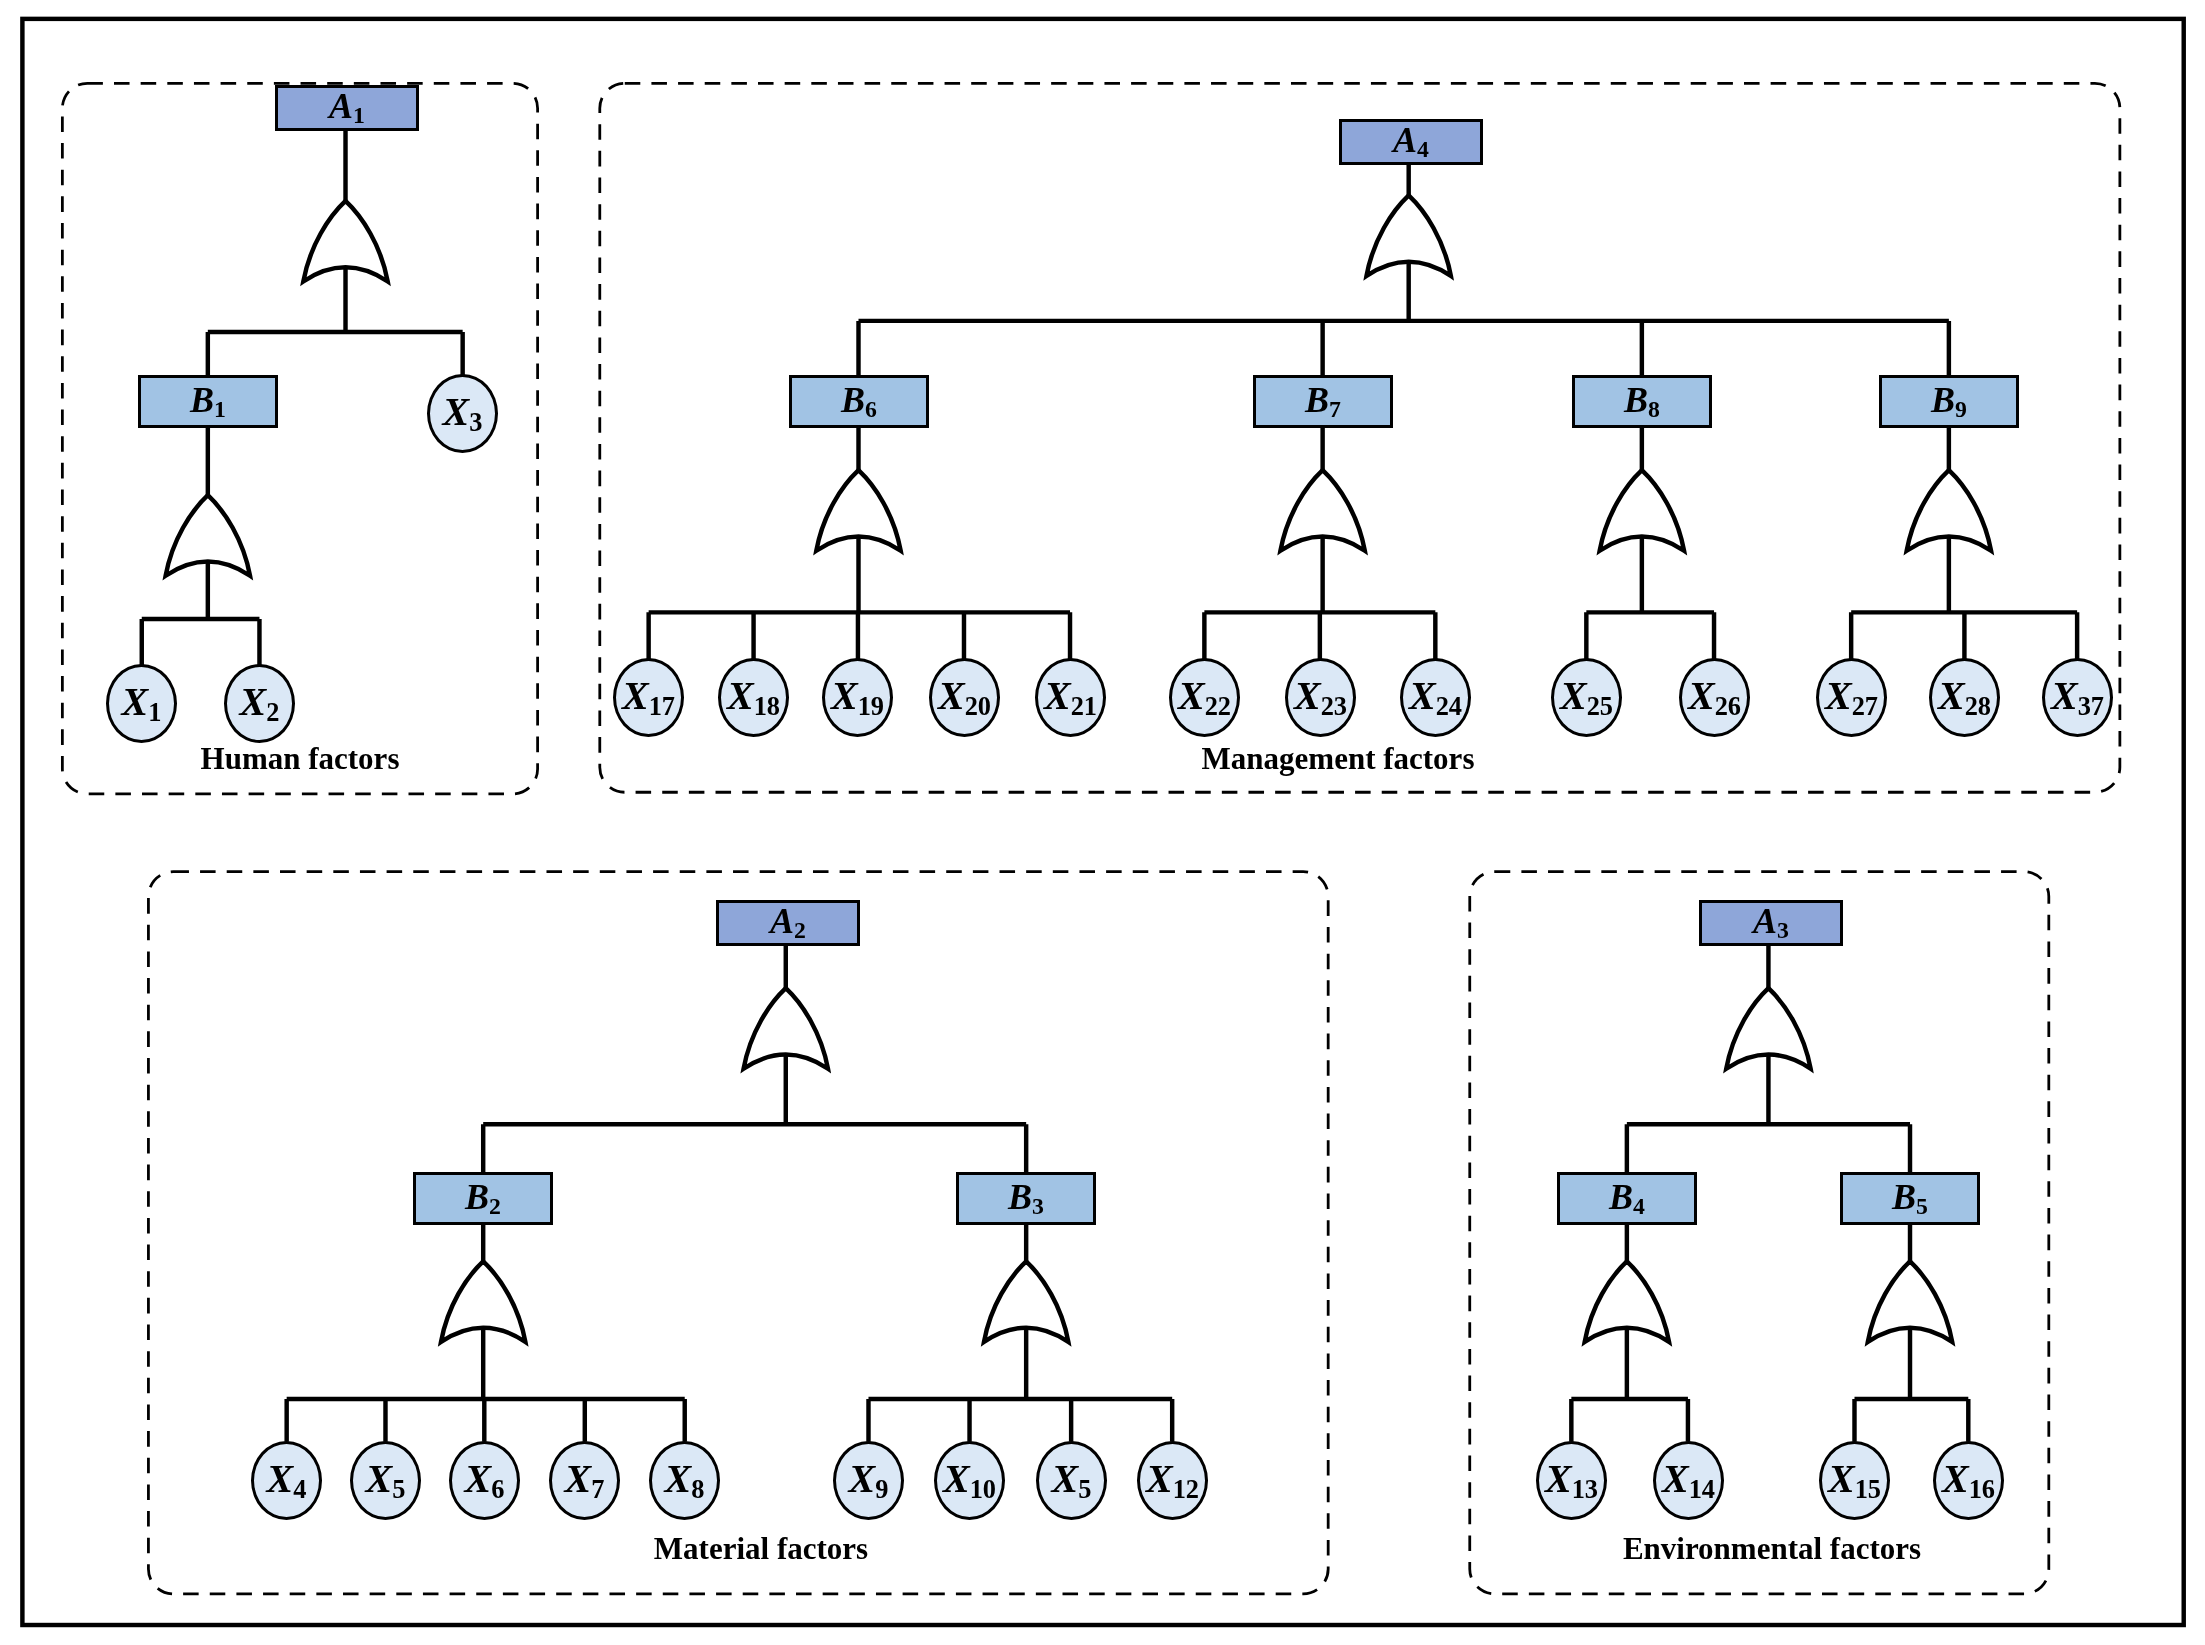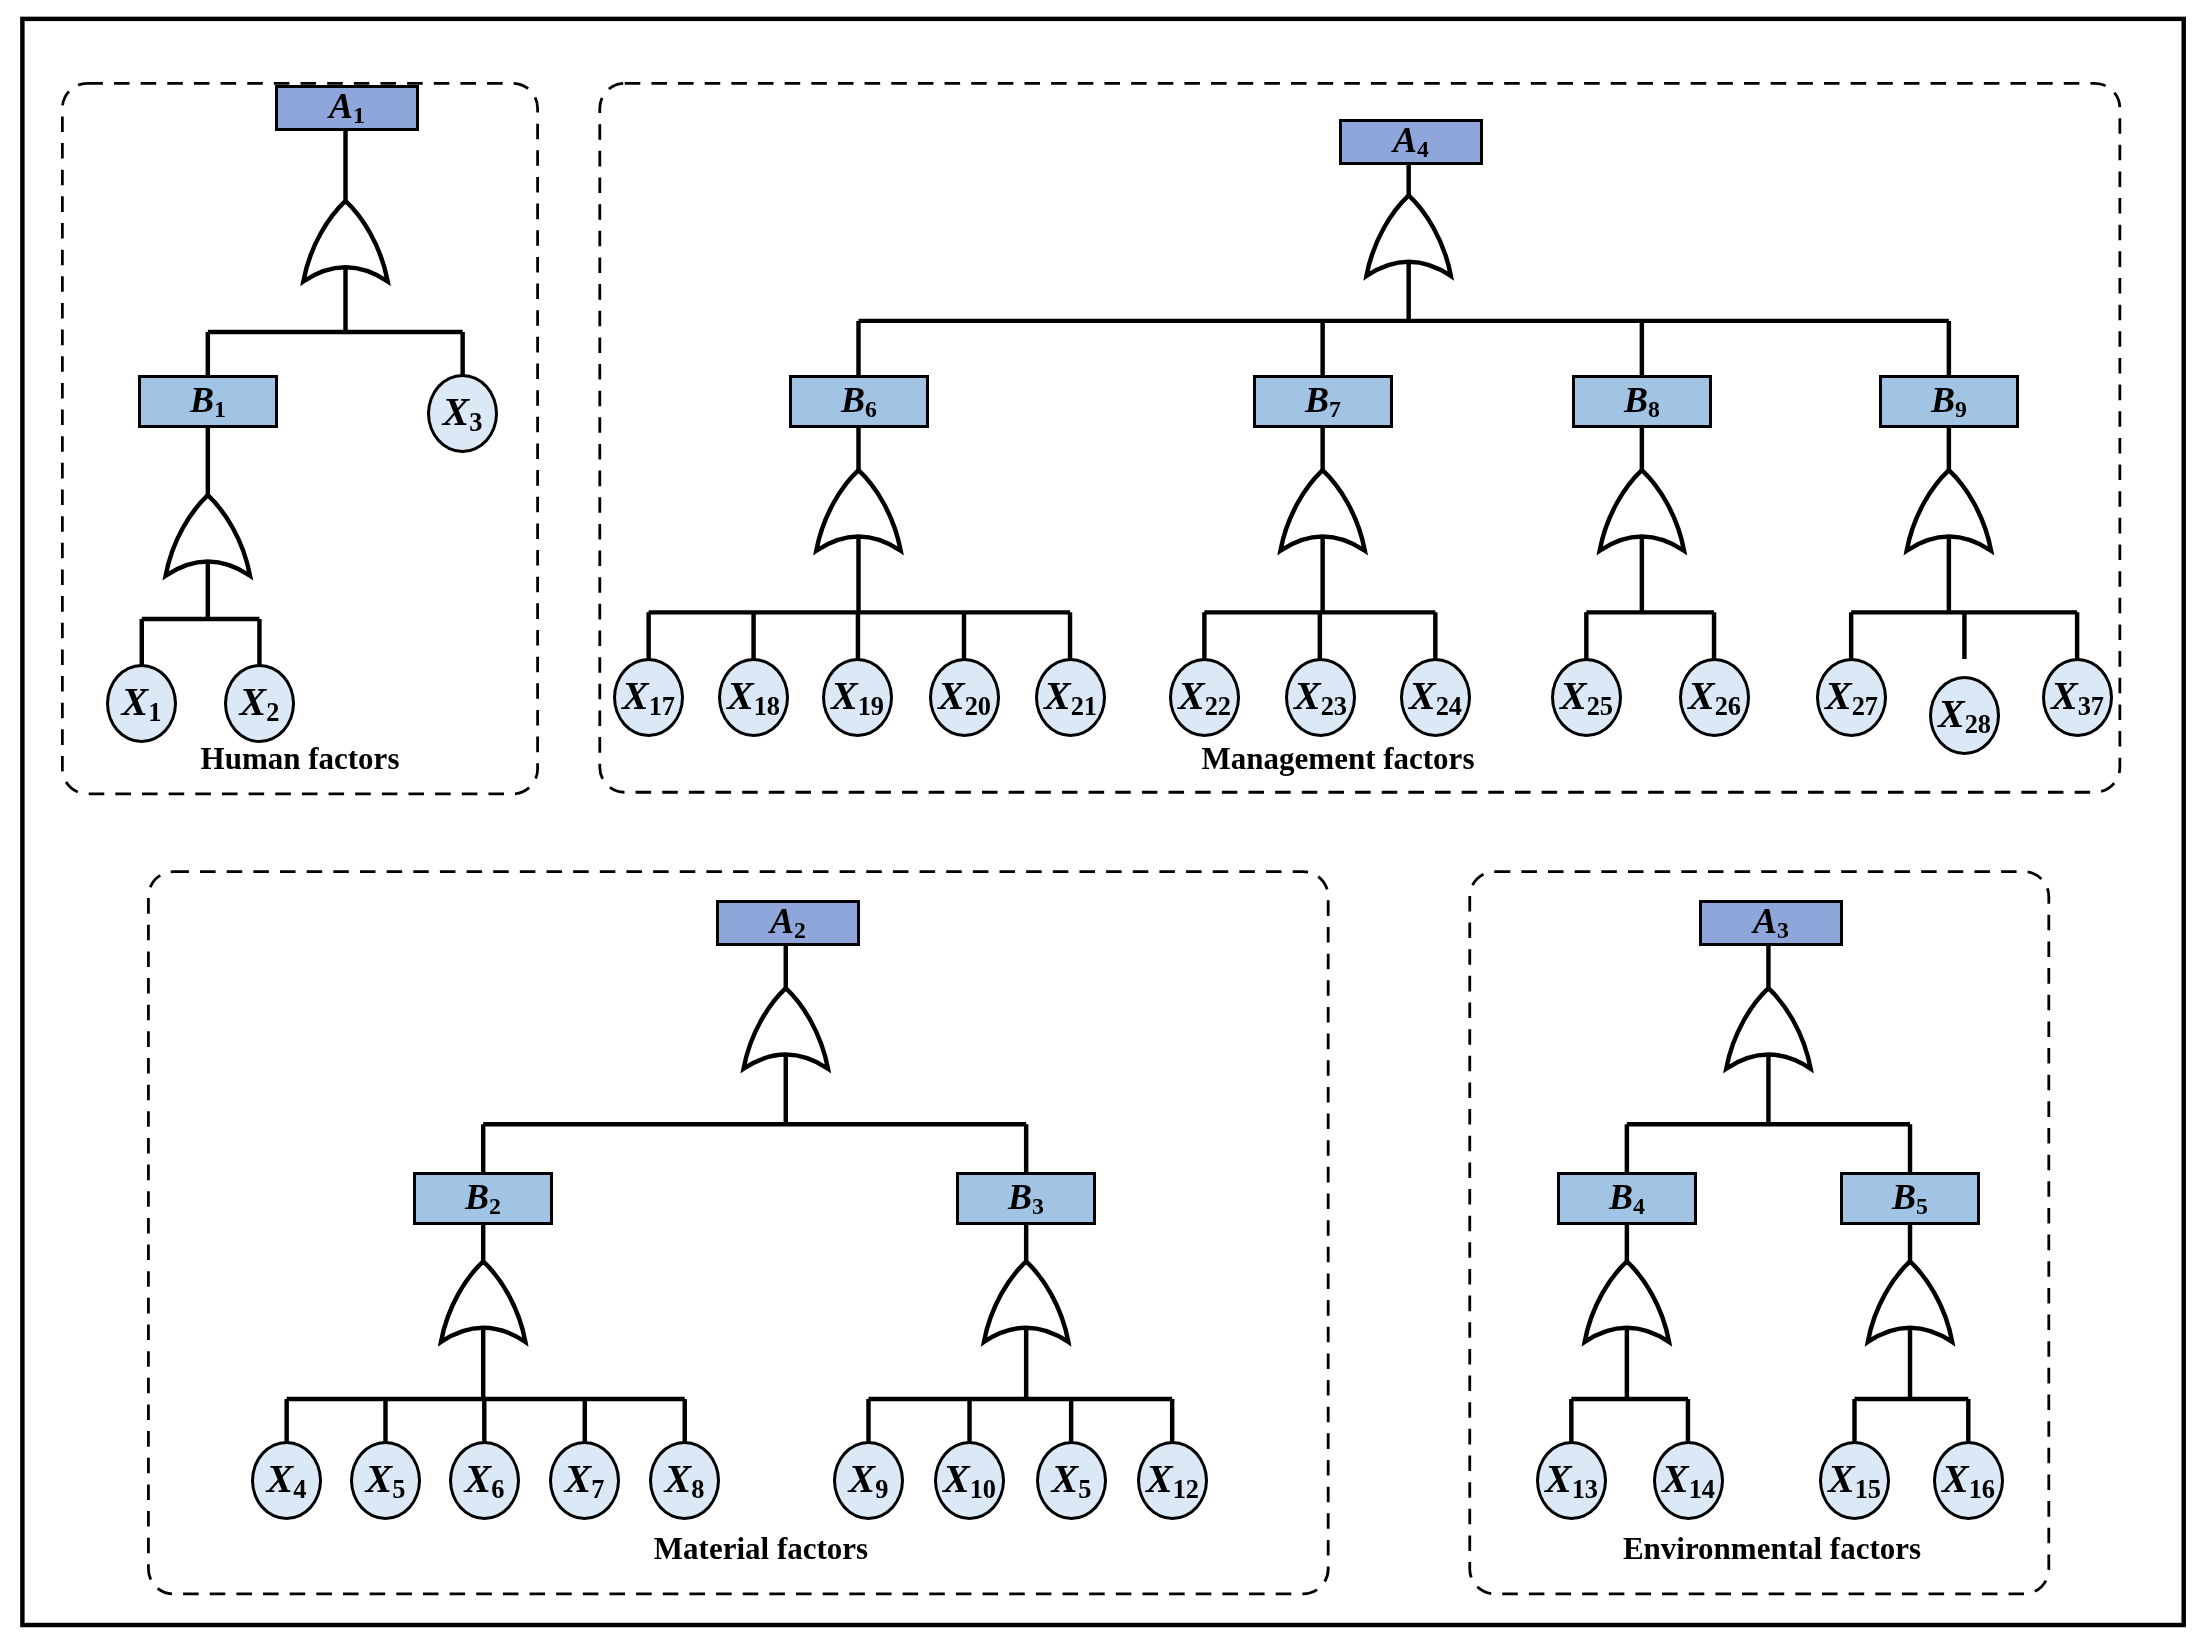--- a/index.html
+++ b/index.html
@@ -208,21 +208,21 @@
     </div>
   <div class="node xell" style="left:1551px;top:658px">
     <span class="lbl"><span>X</span><sub>25</sub></span>
     </div>
   <div class="node xell" style="left:1679px;top:658px">
     <span class="lbl"><span>X</span><sub>26</sub></span>
     </div>
   <div class="node xell" style="left:1816px;top:658px">
     <span class="lbl"><span>X</span><sub>27</sub></span>
     </div>
-  <div class="node xell" style="left:1929px;top:676px">
+  <div class="node xell" style="left:1929px;top:658px">
     <span class="lbl"><span>X</span><sub>28</sub></span>
     </div>
   <div class="node xell" style="left:2042px;top:658px">
     <span class="lbl"><span>X</span><sub>37</sub></span>
     </div>
 
   <div class="section-label" style="left:300px;top:743px">Human factors</div>
   <div class="section-label" style="left:1338px;top:743px">Management factors</div>
   <div class="section-label" style="left:761px;top:1533px">Material factors</div>
   <div class="section-label" style="left:1772px;top:1533px">Environmental factors</div>

